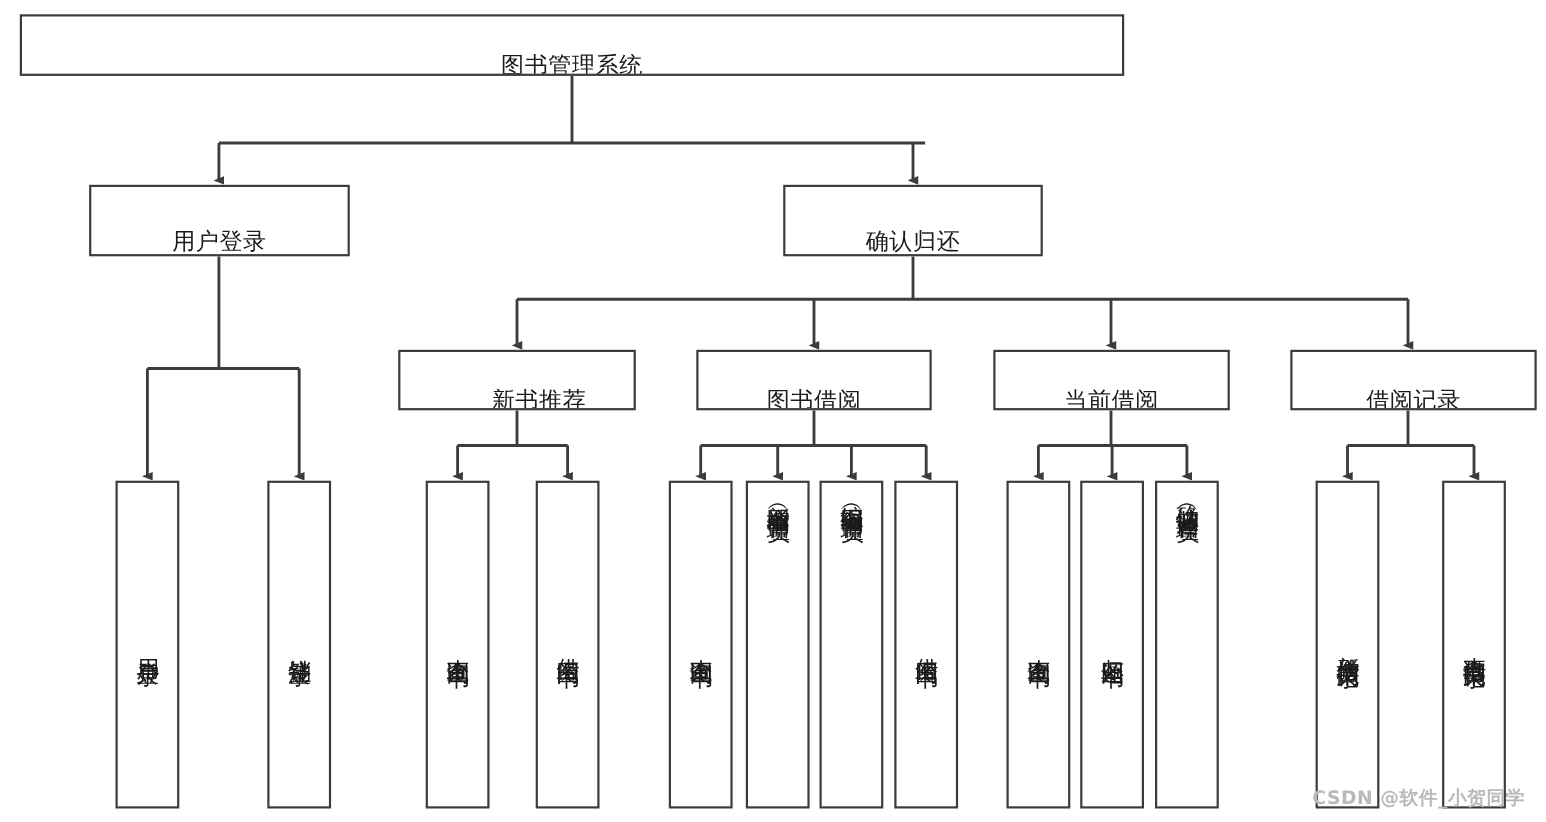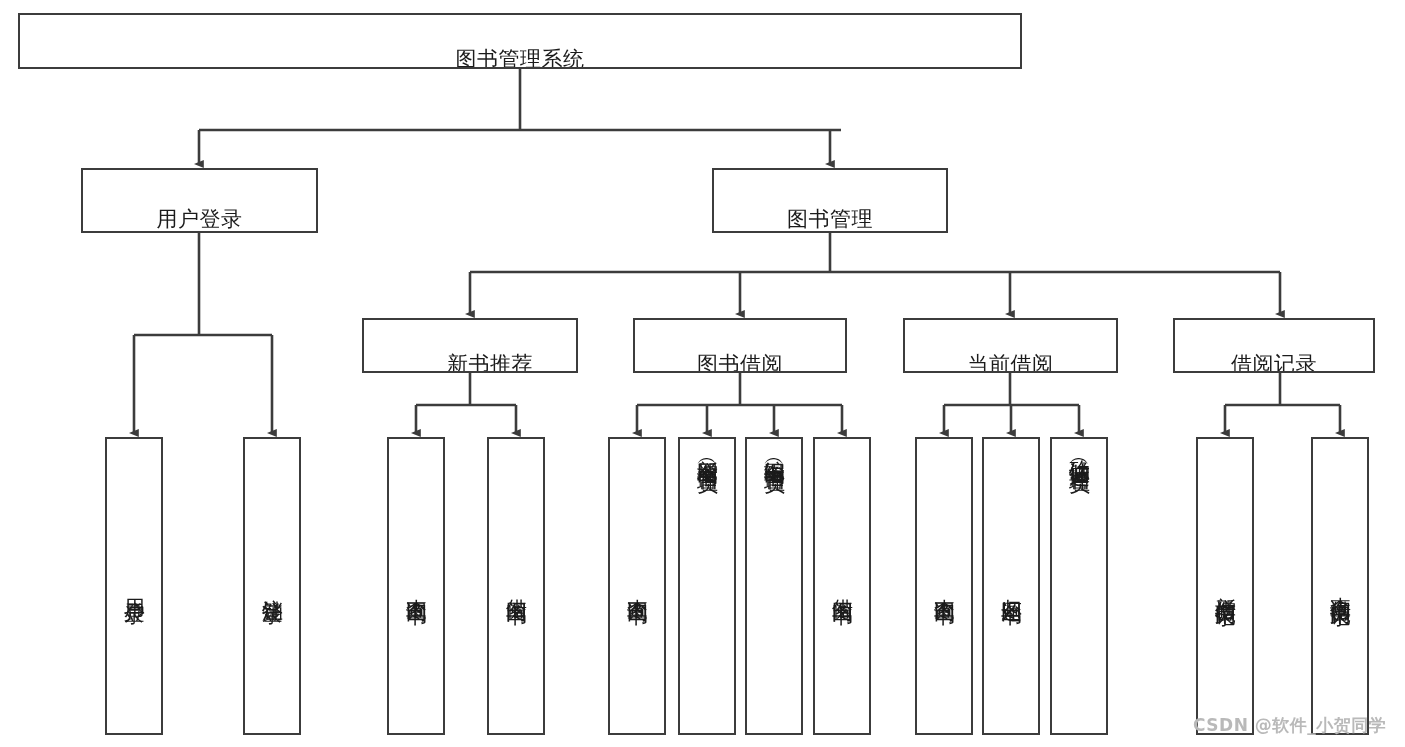--- a/index.html
+++ b/index.html
@@ -127,36 +127,36 @@
 
   <div class="node-box" style="left:18px; top:13px; width:1004px; height:56px;">
     <span class="node-label-h">图书管理系统</span>
   </div>
 
   <div class="node-box" style="left:81px; top:168px; width:237px; height:65px;">
     <span class="node-label-h">用户登录</span>
   </div>
 
   <div class="node-box" style="left:712px; top:168px; width:236px; height:65px;">
-    <span class="node-label-h">图书管理</span>
+    <span class="node-label-h">确认归还</span>
   </div>
 
   <div class="node-box" style="left:362px; top:318px; width:216px; height:55px;padding-left:40px;">
     <span class="node-label-h">新书推荐</span>
   </div>
 
   <div class="node-box" style="left:903px; top:318px; width:215px; height:55px;">
     <span class="node-label-h">当前借阅</span>
   </div>
 
   <div class="node-box" style="left:633px; top:318px; width:214px; height:55px;">
     <span class="node-label-h">图书借阅</span>
   </div>
 
-  <div class="node-box" style="left:1173px; top:318px; width:202px; height:55px;">
+  <div class="node-box" style="left:1173px; top:318px; width:224px; height:55px;">
     <span class="node-label-h">借阅记录</span>
   </div>
 
   <div class="node-box vertical centered" style="left:105px; top:437px; width:58px; height:298px;">
     <span class="node-label-v">用户登录</span>
   </div>
 
   <div class="node-box vertical centered" style="left:243px; top:437px; width:58px; height:298px;">
     <span class="node-label-v">注销登录</span>
   </div>

